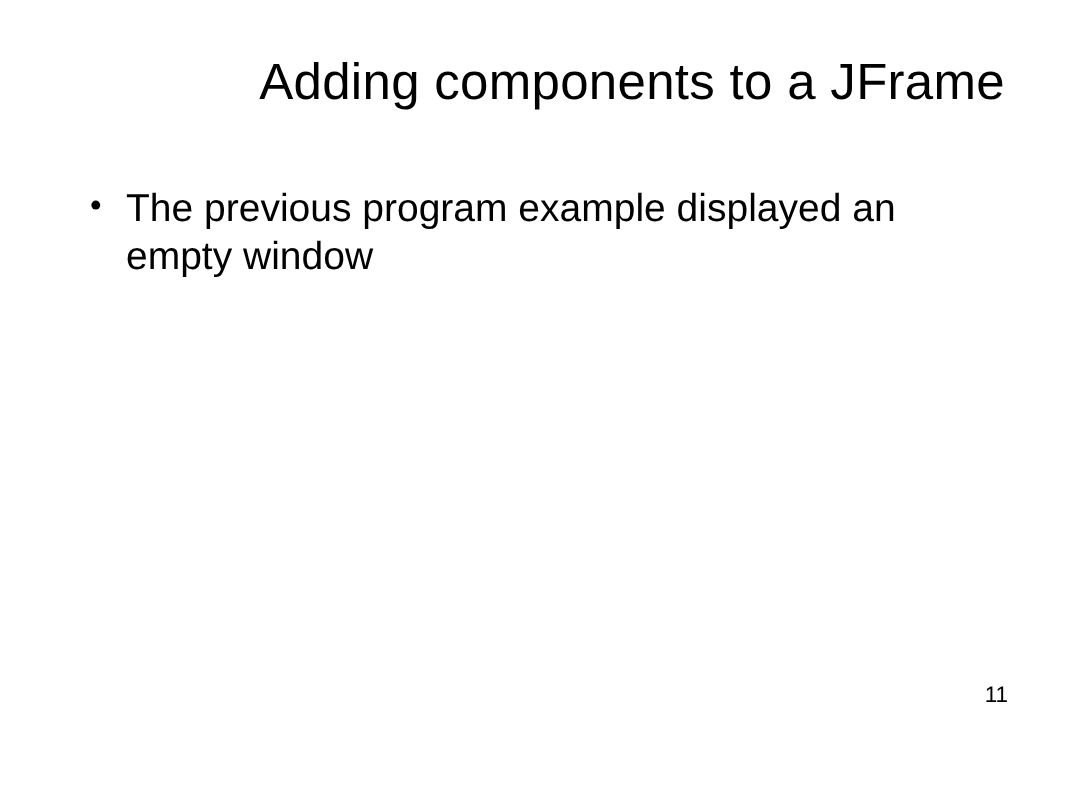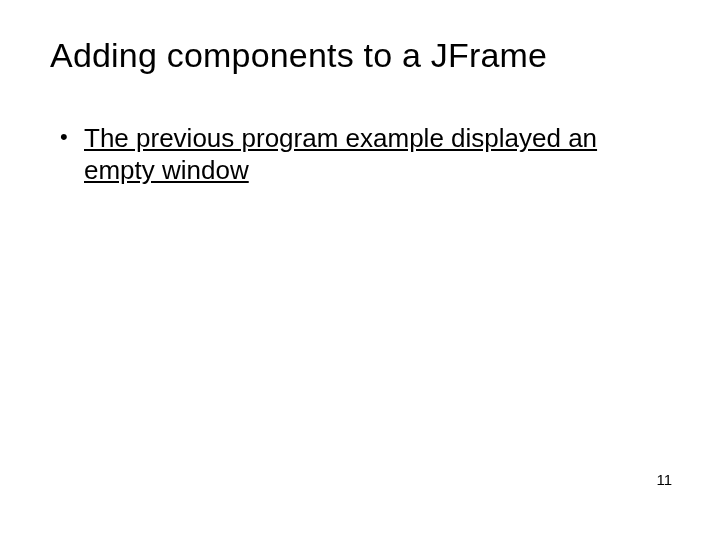--- a/index.html
+++ b/index.html
@@ -12,49 +12,48 @@
   }
   .slide {
     width: 720px;
     height: 540px;
     padding: 30px 50px 40px 50px;
     position: relative;
   }
   .title {
     font-size: 34px;
     font-weight: 400;
-    text-align: left;
+    text-align: right;
     margin-top: 6px;
     margin-bottom: 48px;
     letter-spacing: 0.2px;
   }
   .bullets {
     list-style: none;
     padding-left: 8px;
-    text-decoration: underline;
   }
   .bullets li {
     position: relative;
     padding-left: 26px;
     font-size: 26px;
     line-height: 1.22;
     margin-bottom: 2px;
   }
   .bullets li::before {
     content: "•";
     position: absolute;
     left: 2px;
     top: 0;
     font-size: 22px;
     line-height: 1.3;
   }
   .pagenum {
     position: absolute;
     right: 48px;
-    bottom: 52px;
+    bottom: 68px;
     font-size: 15px;
     color: #000;
   }
 </style>
 </head>
 <body>
 
 <div class="slide">
   <h1 class="title">Adding components to a JFrame</h1>
 

